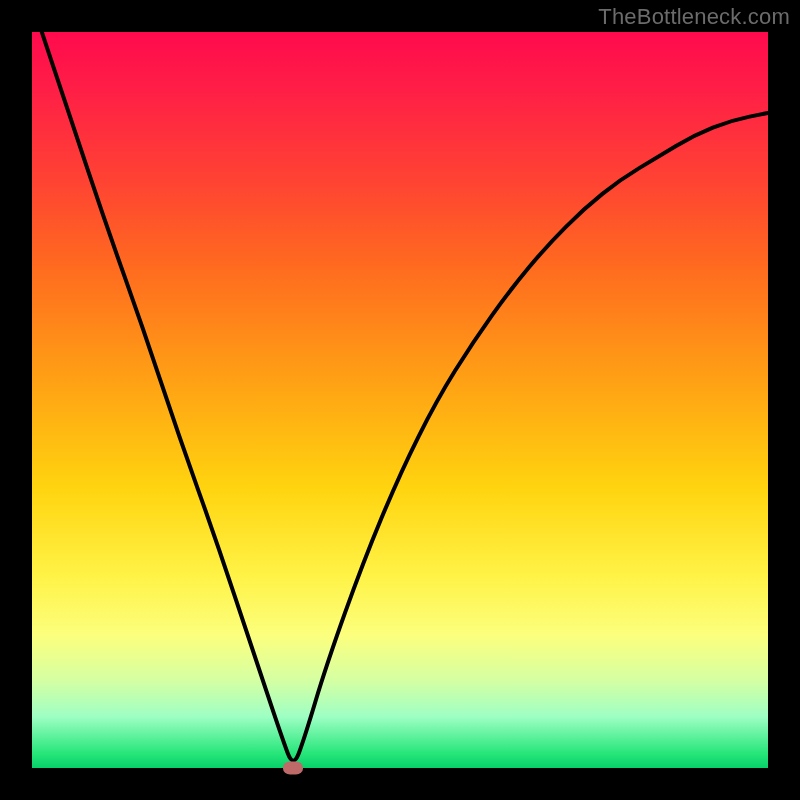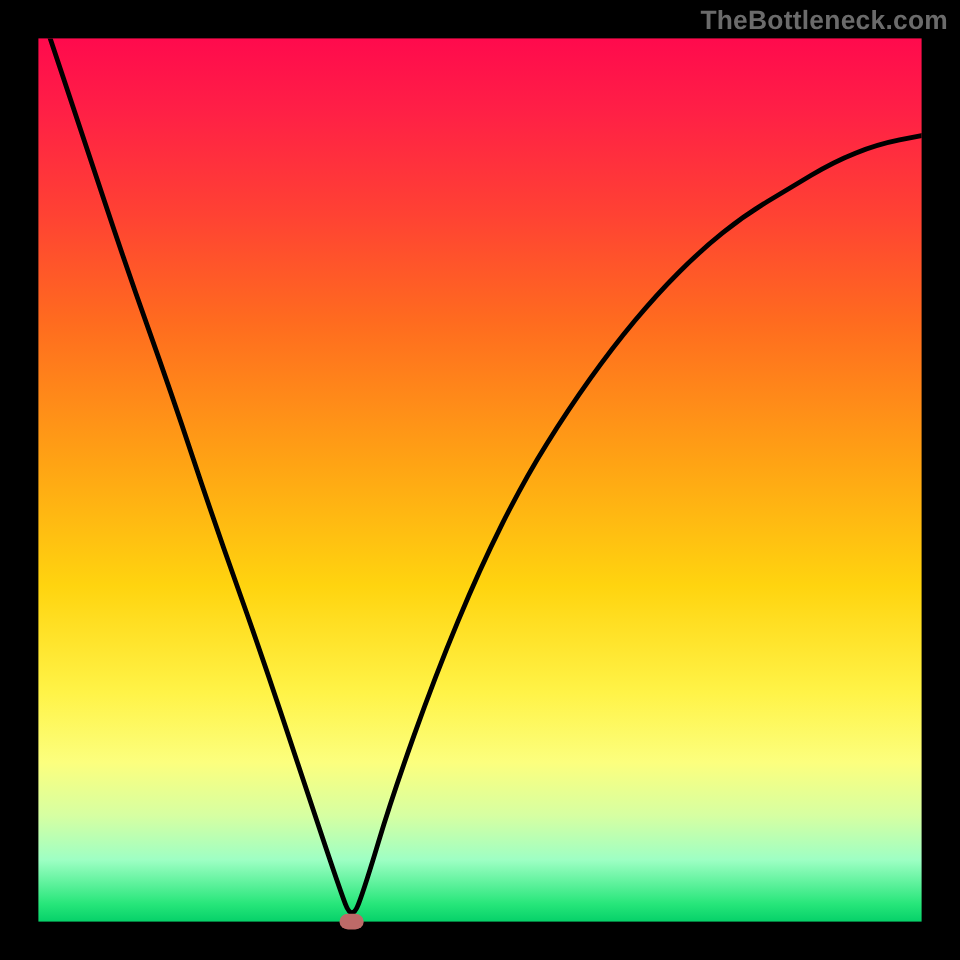--- a/index.html
+++ b/index.html
@@ -9,21 +9,21 @@
     background: #000;
     position: relative;
     font-family: Arial, Helvetica, sans-serif;
     overflow: hidden;
   }
   .watermark {
     position: absolute;
     top: 4px;
     right: 10px;
     font-size: 22px;
-    font-weight: 700;
+    font-weight: 400;
     color: #6b6b6b;
     letter-spacing: 0.2px;
     z-index: 10;
   }
   .plot-area {
     position: absolute;
     left: 32px;
     top: 32px;
     width: 736px;
     height: 736px;

